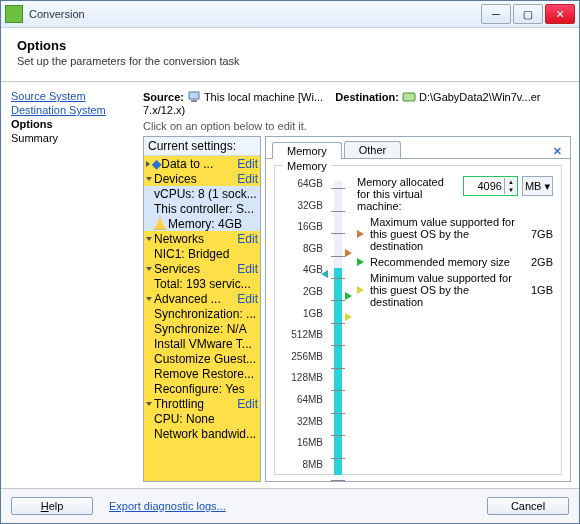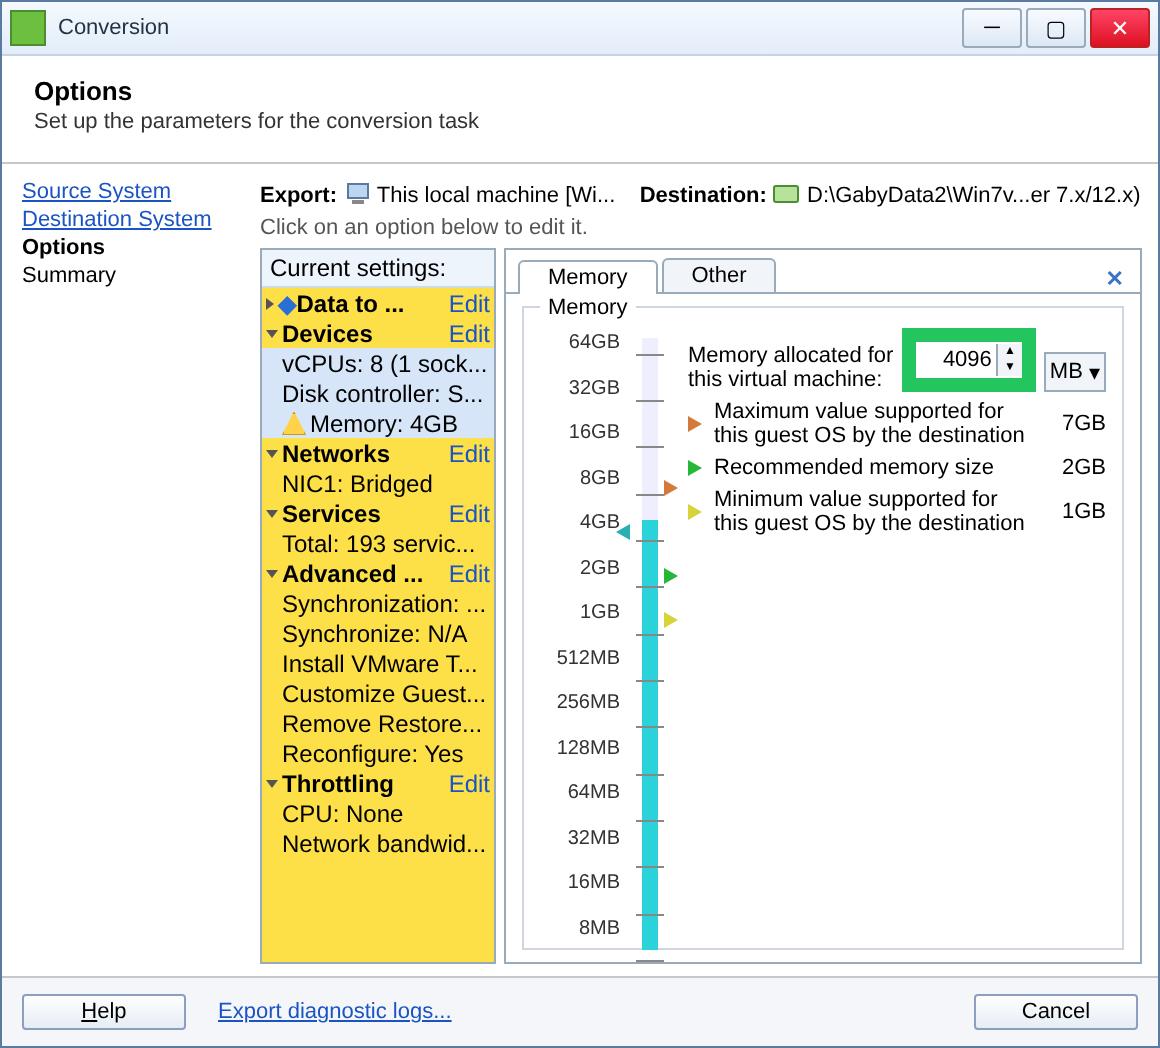--- a/index.html
+++ b/index.html
@@ -6,35 +6,35 @@
 .window{width:580px;height:524px;border:1px solid #5a7aa0;box-sizing:border-box;display:flex;flex-direction:column;background:#fff}
 .titlebar{height:26px;background:linear-gradient(#f4f9ff,#e3edf9);display:flex;align-items:center;padding:0 4px;border-bottom:1px solid #c7d4e6}
 .titlebar .icon{width:16px;height:16px;background:#6cbf3f;border:1px solid #4a8f2d;margin-right:6px}
 .titlebar .title{flex:1;color:#234}
 .winbtns{display:flex;gap:2px}
 .winbtn{width:28px;height:18px;border:1px solid #9ab;background:linear-gradient(#f8fbff,#dce8f5);display:flex;align-items:center;justify-content:center;border-radius:2px}
 .winbtn.close{background:linear-gradient(#f46,#d12);border-color:#b22;color:#fff}
 .headerpane{padding:10px 16px 14px;border-bottom:1px solid #c7c7c7}
 .headerpane h2{margin:0 0 2px;font-size:13px;font-weight:bold}
 .headerpane .sub{color:#333}
-.body{flex:1;display:flex;padding:6px 8px 6px 10px;gap:7px;min-height:0}
+.body{flex:1;display:flex;padding:6px 8px 6px 10px;gap:20px;min-height:0}
 .nav{width:112px;padding-top:2px}
 .nav .link{color:#1a53c4;text-decoration:underline;cursor:pointer;margin-bottom:2px;display:block}
 .nav .active{color:#000;font-weight:bold;text-decoration:none}
 .nav .plain{color:#000;text-decoration:none}
 .main{flex:1;display:flex;flex-direction:column;min-width:0}
 .srcrow{margin:2px 0 4px}
 .srcrow b{font-weight:bold}
 .clickhint{color:#555;margin-bottom:4px}
 .panes{flex:1;display:flex;gap:4px;min-height:0}
 .settings{width:116px;border:1px solid #9ab;background:#fde047;overflow:hidden;font-size:12px}
 .settings .hdr{background:#eef4fb;padding:2px 4px;border-bottom:1px solid #cdd}
 .settings .row{display:flex;align-items:center;padding:0 2px;white-space:nowrap;overflow:hidden;text-overflow:ellipsis;height:15px}
 .settings .row.sel{background:#d6e6f8}
-.settings .grp{font-weight:bold}
+.settings .grp{font-weight:normal}
 .settings .edit{color:#1a53c4;margin-left:auto;font-weight:normal}
 .settings .arr{display:inline-block;width:0;height:0;border-top:3px solid transparent;border-bottom:3px solid transparent;border-left:4px solid #555;margin-right:2px}
 .settings .arrd{border-left:3px solid transparent;border-right:3px solid transparent;border-top:4px solid #555;border-bottom:none}
 .warn{display:inline-block;width:10px;height:10px;background:#ffd24a;border:1px solid #c89a1a;clip-path:polygon(50% 0,100% 100%,0 100%);margin-right:2px}
 .rightpane{flex:1;border:1px solid #9ab;background:#fff;display:flex;flex-direction:column;min-width:0}
 .tabbar{display:flex;align-items:flex-end;padding:4px 4px 0 6px;background:#fff;border-bottom:1px solid #9ab;position:relative}
 .tab{border:1px solid #9ab;border-bottom:none;padding:2px 14px;margin-right:2px;background:#f1f4f8;border-radius:3px 3px 0 0;cursor:pointer}
 .tab.active{background:#fff;position:relative;top:1px}
 .tabclose{margin-left:auto;color:#3973c6;font-weight:bold;cursor:pointer;padding:0 4px}
 .tabcontent{flex:1;padding:6px 8px;overflow:hidden}
@@ -42,23 +42,23 @@
 .fieldset .legend{position:relative;top:-12px;background:#fff;padding:0 4px;display:inline-block}
 .memlayout{display:flex;gap:8px;height:100%;margin-top:-8px}
 .scale{display:flex;flex-direction:column;justify-content:space-between;align-items:flex-end;width:40px;font-size:10px;color:#333;padding:2px 0}
 .barwrap{width:18px;position:relative;height:100%;padding:4px 0}
 .bar{position:absolute;left:3px;width:8px;top:5px;bottom:5px;background:#eef}
 .barfill{position:absolute;left:3px;width:8px;bottom:5px;background:#29d3d9}
 .tick{position:absolute;left:0;width:14px;height:1px;background:#888}
 .mark{position:absolute;width:0;height:0}
 .mark.r{border-top:4px solid transparent;border-bottom:4px solid transparent;border-left:7px solid}
 .right{flex:1;font-size:11px}
-.allocrow{display:flex;align-items:flex-end;gap:4px;}
+.allocrow{display:flex;align-items:flex-start;gap:4px;}
 .allocrow .lbl{flex:1}
-.spin{display:flex;align-items:center;border:7px solid #22c55e;background:#fff;height:18px}
+.spin{display:flex;align-items:center;border:1px solid #22c55e;background:#fff;height:18px}
 .spin input{border:none;width:36px;text-align:right;font-size:11px;padding:0 2px;outline:none}
 .spin .btns{display:flex;flex-direction:column}
 .spin .btns div{width:12px;height:8px;border-left:1px solid #9ab;background:#f1f4f8;font-size:6px;text-align:center;line-height:8px}
 .unit{border:1px solid #9ab;background:#f1f4f8;height:18px;display:flex;align-items:center;padding:0 2px}
 .legendrow{display:flex;align-items:center;gap:6px;margin:4px 0}
 .legendrow .tri{width:0;height:0;border-top:4px solid transparent;border-bottom:4px solid transparent;border-left:7px solid}
 .legendrow .txt{flex:1}
 .legendrow .val{width:32px;text-align:right}
 .footer{border-top:1px solid #c7c7c7;padding:8px 10px;display:flex;align-items:center;gap:16px;background:#f4f6f9}
 .footer .btn{border:1px solid #8a9fbf;background:linear-gradient(#fefefe,#e7edf5);padding:2px 14px;border-radius:2px;cursor:pointer;min-width:52px;text-align:center}
@@ -88,21 +88,21 @@
   <div class="body">
     <div class="nav" id="nav">
         <span class="link">Source System</span>
         <span class="link">Destination System</span>
         <span class="link active">Options</span>
         <span class="link plain">Summary</span>
       </div>
 
     <div class="main">
       <div class="srcrow">
-        <b>Export:</b>
+        <b>Source:</b>
         <svg class="mini">
             <rect x="2" y="2" width="10" height="7" fill="#bcd6f2" stroke="#5a7aa0"></rect>
             <rect x="4" y="10" width="6" height="2" fill="#888"></rect>
           </svg>
         <span>This local machine [Wi...</span>
         &nbsp;&nbsp;
         <b>Destination:</b>
         <svg class="mini">
             <rect x="1" y="3" width="12" height="8" rx="1" fill="#b8e29b" stroke="#4a8f2d"></rect>
           </svg>
@@ -124,21 +124,21 @@
                 <span class="arr arrd"></span>
                 <span class="grp">Devices</span>
                 <span class="edit">Edit</span>
               </div>
               <div class="row sel">
                 <span style="width:8px;display:inline-block"></span>
                 <span>vCPUs: 8 (1 sock...</span>
               </div>
               <div class="row sel">
                 <span style="width:8px;display:inline-block"></span>
-                <span>Disk controller: S...</span>
+                <span>This controller: S...</span>
               </div>
               <div class="row sel">
                 <span style="width:8px;display:inline-block"></span>
                 <span class="warn"></span>
                 <span>Memory: 4GB</span>
               </div>
               <div class="row">
                 <span class="arr arrd"></span>
                 <span class="grp">Networks</span>
                 <span class="edit">Edit</span>

